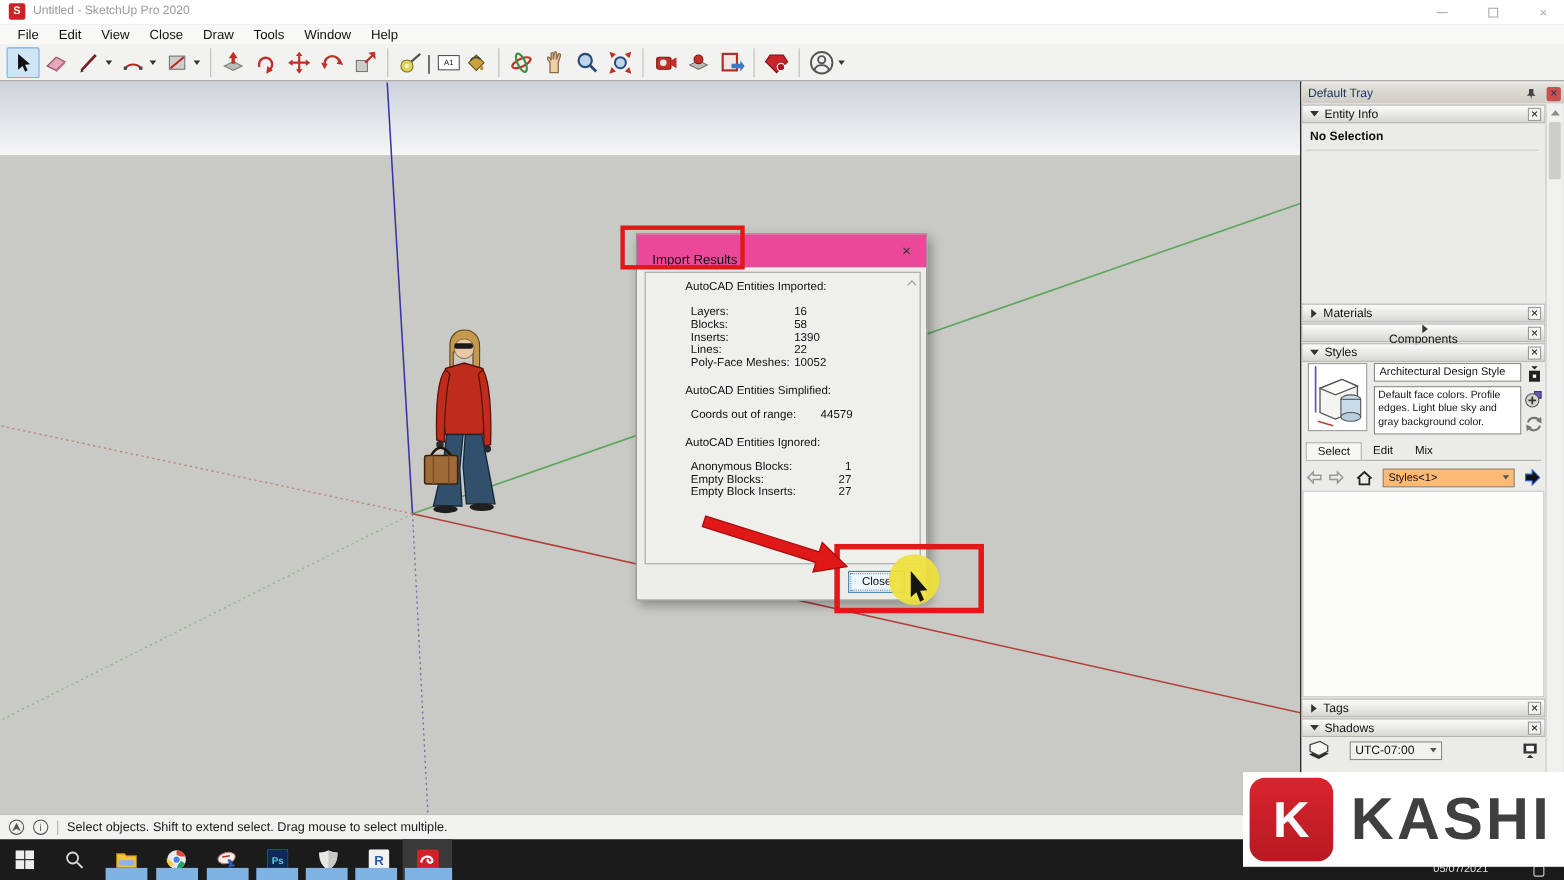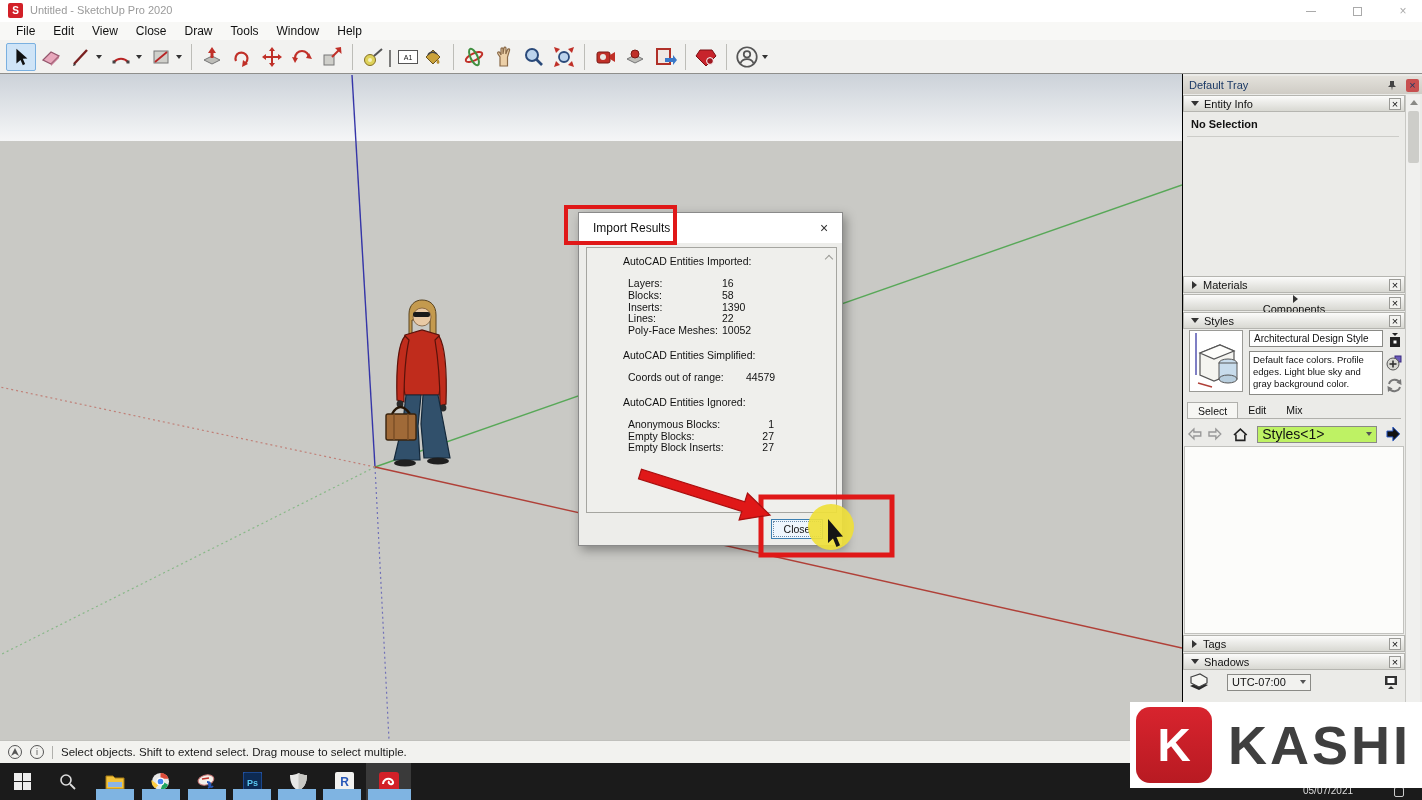--- a/index.html
+++ b/index.html
@@ -27,21 +27,21 @@
   .tsep { width:1px; height:26px; background:#bdbdb8; margin:0 5px; }
   .caret { width:0; height:0; border-left:3px solid transparent; border-right:3px solid transparent; border-top:4px solid #333; margin:0 4px 0 0; align-self:center; }
   .txt-icon { width:20px; height:14px; border:1px solid #555; background:#fff; font-size:7px; text-align:center; line-height:13px; color:#111; }
 
   
   .viewport { left:0; top:74px; width:1182px; height:666px; background:#c9c9c5; overflow:hidden; }
   .sky { left:0; top:0; width:1182px; height:67px; background:linear-gradient(#ccd2d9,#f5f6f7); }
 
   
   .dialog { left:578px; top:138px; width:265px; height:334px; background:#ededea; border:1px solid #8a8a8a; box-shadow:3px 4px 10px rgba(0,0,0,.35); z-index:10; }
-  .dlg-title { left:0; top:0; width:100%; height:30px; background:#ffffff; display:flex; align-items:center; }
+  .dlg-title { left:0; top:0; width:100%; height:30px; background:#ec4899; display:flex; align-items:flex-end; }
   .dlg-title-text { margin-left:14px; font-size:12px; color:#111; }
   .dlg-x { position:absolute; right:8px; top:5px; width:20px; height:20px; text-align:center; line-height:20px; font-size:14px; color:#333; }
   .dlg-panel { left:7px; top:34px; width:251px; height:266px; border:1px solid #a5a5a0; background:#efefec; padding:7px 4px 0 8px; font-size:10.5px; color:#111; position:absolute; }
   .scroll-chev { position:absolute; right:3px; top:6px; width:8px; height:8px; }
   .scroll-chev::before { content:""; position:absolute; left:1px; top:2px; width:5px; height:5px; border-left:1.5px solid #9a9a96; border-top:1.5px solid #9a9a96; transform:rotate(45deg); }
   .sec-h { margin-bottom:11px;margin-left:28px; }
   .drow { display:flex; padding-left:33px; line-height:11.8px; }
   .dlabel-a { width:94px; } .dlabel-b { width:118px; }
   .dvalue-b { width:28px; text-align:right; }
   .sec-gap { height:12px; }
@@ -60,21 +60,21 @@
   .panel-x { position:absolute; right:3px; top:2px; width:12px; height:12px; border:1px solid #9a9a96; background:#f2f2ef; color:#555; font-size:9px; line-height:10px; text-align:center; }
   .noselect { left:8px; top:44px; font-size:11px; font-weight:bold; color:#111; }
   .ei-div { left:4px; top:62px; width:212px; border-bottom:1px solid #ccccc8; }
   .style-thumb { left:6px; top:256px; width:54px; height:62px; background:#fff; border:1px solid #9a9a96; }
   .style-name { left:66px; top:256px; width:134px; height:17px; background:#fff; border:1px solid #8a8a86; font-size:10px; line-height:15px; padding-left:4px; color:#111; white-space:nowrap; overflow:hidden; }
   .style-desc { left:66px; top:277px; width:134px; height:44px; background:#fff; border:1px solid #8a8a86; font-size:9.5px; line-height:12px; padding:2px 3px; color:#111; }
   .tabs { left:4px; top:328px; width:214px; height:17px; display:flex; border-bottom:1px solid #b0b0ac; }
   .tab { font-size:10.5px; color:#111; padding:2px 10px 0 10px; }
   .tab.active { background:#f6f6f3; border:1px solid #b0b0ac; border-bottom:none; }
   .nav-row { left:4px; top:349px; width:214px; height:22px; display:flex; align-items:center; }
-  .sel-box { width:122px; height:17px; background:#bef264; border:1px solid #8a8a86; font-size:14px; line-height:15px; padding:0 4px; color:#111; display:flex; justify-content:space-between; margin-left:8px; }
+  .sel-box { width:122px; height:17px; background:#fdba74; border:1px solid #8a8a86; font-size:10px; line-height:15px; padding:0 4px; color:#111; display:flex; justify-content:space-between; margin-left:8px; }
   .styles-list { left:1px; top:372px; width:220px; height:188px; background:#fcfcfa; border:1px solid #c2c2be; }
   .shadow-row { left:4px; top:597px; width:216px; height:22px; display:flex; align-items:center; }
   .tz-box { width:84px; height:17px; background:#f2f2ef; border:1px solid #8a8a86; font-size:11px; line-height:15px; padding:0 4px; color:#111; display:flex; justify-content:space-between; margin-left:16px; }
   .chev-d { width:0; height:0; border-left:3.5px solid transparent; border-right:3.5px solid transparent; border-top:4px solid #555; margin-top:5px; }
   .tray-scroll { left:222px; top:21px; width:15px; height:645px; background:#f0f0ee; border-left:1px solid #c8c8c4; }
   .ts-up { position:absolute; left:4px; top:5px; width:0; height:0; border-left:4px solid transparent; border-right:4px solid transparent; border-bottom:5px solid #8a8a86; }
   .ts-thumb { position:absolute; left:2px; top:16px; width:11px; height:52px; background:#cdcdc9; border-radius:2px; }
 
   
   .statusbar { left:0; top:740px; width:1422px; height:23px; background:#f2f2ef; border-top:1px solid #c0c0bc; display:flex; align-items:center; }

